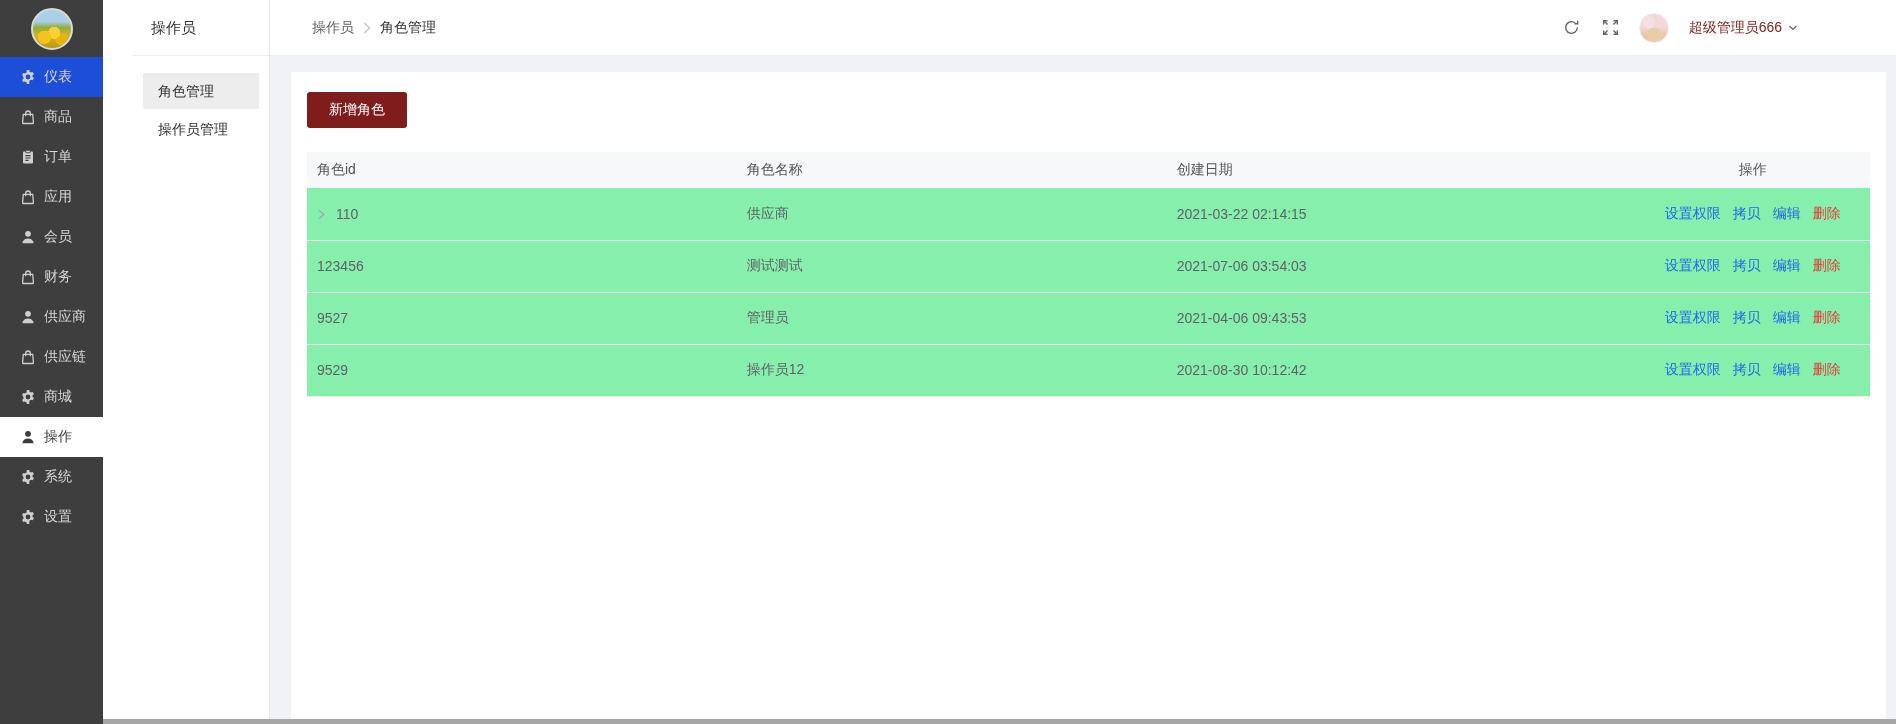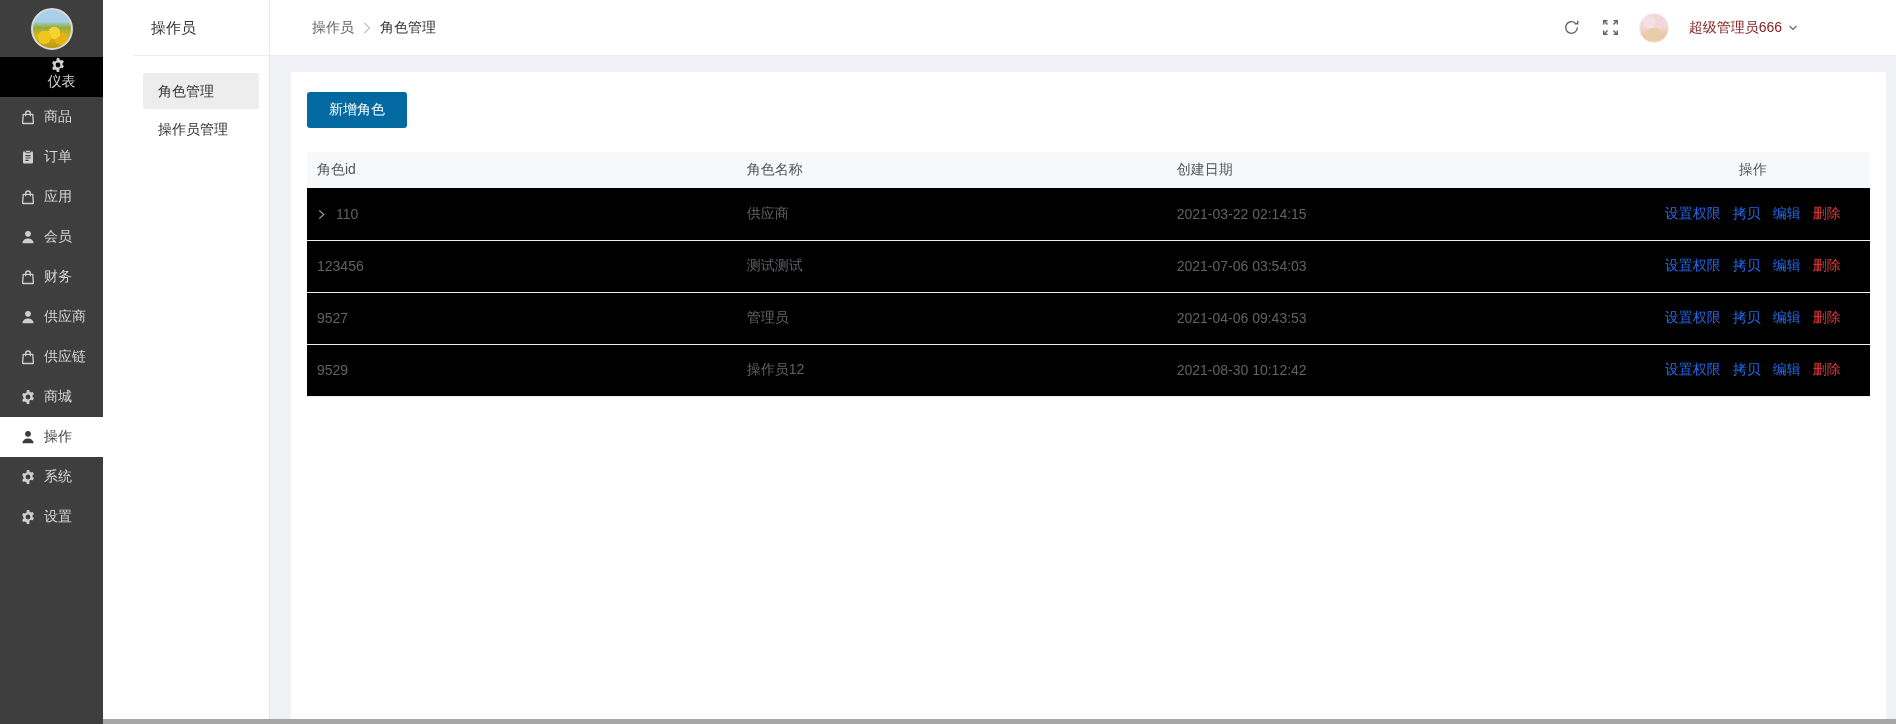--- a/index.html
+++ b/index.html
@@ -12,21 +12,21 @@
   .main-sidebar { width:103px; background:#3e3e3e; flex-shrink:0; position:relative; z-index:3; }
   .logo-wrap { height:57px; display:flex; align-items:center; justify-content:center; }
   .logo { width:42px; height:42px; border-radius:50%; border:2px solid #d9d9d9;
           background:
             radial-gradient(circle at 30% 72%, #f2c51d 0 17%, rgba(0,0,0,0) 18%),
             radial-gradient(circle at 56% 60%, #f8d233 0 19%, rgba(0,0,0,0) 20%),
             radial-gradient(circle at 74% 76%, #e6b40e 0 15%, rgba(0,0,0,0) 16%),
             linear-gradient(180deg,#aacfe9 0 30%, #8fae3e 46%, #d9b41f 68%, #b99a13 100%); }
   .nav-item { height:40px; display:flex; align-items:center; padding-left:20px; color:#d6d6d6; cursor:pointer; }
   .nav-item .ico { width:16px; height:16px; margin-right:8px; display:inline-flex; color:#cfcfcf; }
-  .nav-item.highlight { background:#000000;flex-direction:column; }
+  .nav-item.highlight { background:#1d4ed8; }
   .nav-item.active { background:#ffffff; color:#3c3c3c; }
   .nav-item.active .ico { color:#3c3c3c; }
 
   
   .right { flex:1; display:flex; position:relative; min-width:0;padding-left:30px; }
 
   
   .submenu { width:137px; background:#fff; border-right:1px solid #e8e8e8; flex-shrink:0; }
   .submenu-title { height:56px; line-height:56px; padding-left:18px; font-size:15px; color:#303133; border-bottom:1px solid #ededed; }
   .submenu-items { padding:17px 10px 0; }
@@ -49,25 +49,25 @@
             background:
               radial-gradient(circle at 50% 78%, #e9cda9 0 30%, rgba(0,0,0,0) 31%),
               radial-gradient(circle at 32% 30%, #f6dfe3 0 22%, rgba(0,0,0,0) 23%),
               linear-gradient(180deg,#f3d7db 0 45%, #e9cbad 70%, #ddbd96 100%);
             border:1px solid #eee; }
   .user-name { margin:0 6px 0 20px; color:#7f1d1d; }
 
   .content { flex:1; background:#f0f2f5; padding:16px 10px 0 21px; min-height:0; }
   .card { background:#fff; height:100%; padding:20px 16px; border-radius:2px; }
 
-  .add-btn { width:100px; height:36px; border:none; border-radius:3px; background:#0369a1; color:#fff; font-size:14px; cursor:pointer; font-family:inherit; }
+  .add-btn { width:100px; height:36px; border:none; border-radius:3px; background:#7f1d1d; color:#fff; font-size:14px; cursor:pointer; font-family:inherit; }
 
   table.roles { width:100%; border-collapse:collapse; table-layout:fixed; margin-top:24px; }
   .roles th { height:36px; background:#f7f8fa; font-weight:400; font-size:14px; color:#555; text-align:left; padding:0 10px; }
-  .roles td { height:52px; font-size:14px; color:#606266; padding:0 10px; border-bottom:1px solid #ebeef5; background:#000000; }
+  .roles td { height:52px; font-size:14px; color:#606266; padding:0 10px; border-bottom:1px solid #ebeef5; background:#86efac; }
   .col-id { width:27.5%; } .col-name { width:27.5%; } .col-date { width:30%; } .col-ops { width:15%; }
   .roles th.ops-h, .roles td.ops { text-align:center; }
   .expand-caret { display:inline-flex; margin-right:10px; vertical-align:-1px; cursor:pointer; }
   .op { color:#2468e8; text-decoration:none; margin:0 6px; cursor:pointer; white-space:nowrap; }
   .op.danger { color:#e23c3c; }
 
   .hscrollbar { position:absolute; left:0; right:0; bottom:0; height:5px; background:#a6a6a6; z-index:5; cursor:pointer; }
 </style>
 </head>
 <body>

